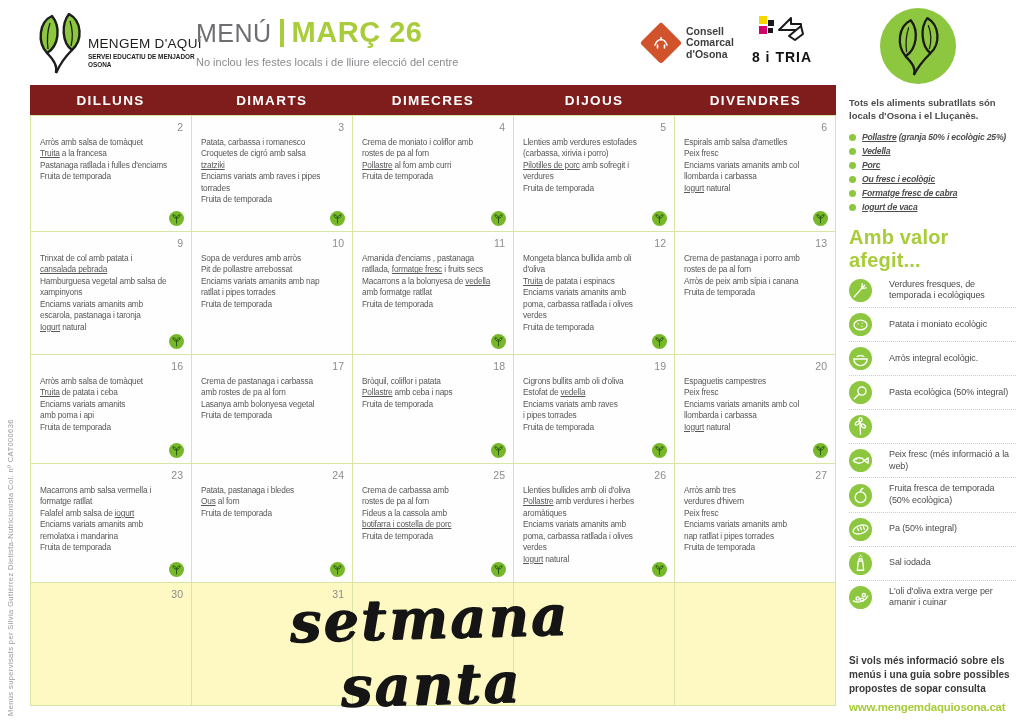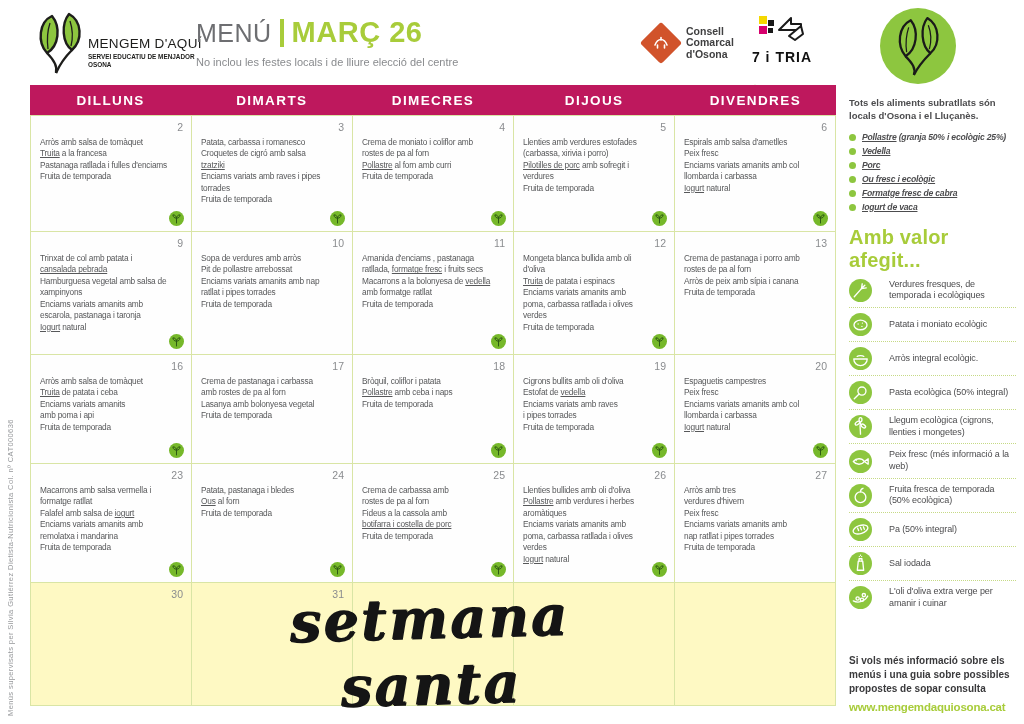--- a/index.html
+++ b/index.html
@@ -47,21 +47,21 @@
   .circle-logo {
     position:absolute; left:880px; top:8px; width:76px; height:76px;
     border-radius:50%; background:#8dc63f;
     display:flex; align-items:center; justify-content:center;
   }
 
   
   #calendar { position:absolute; left:30px; top:85px; width:806px; }
   #day-row {
     display:grid; grid-template-columns:repeat(5,1fr);
-    background:#be185d; height:30px; align-items:center;
+    background:#7f1d1d; height:30px; align-items:center;
   }
   .day-cell { text-align:center; color:#fff; font-weight:800; font-size:13.5px; letter-spacing:1.4px; }
   #grid-body {
     display:grid; grid-template-columns:repeat(5,1fr);
     grid-template-rows:115px 122px 108px 118px 122px;
     gap:1px; padding:1px; background:#d9e5a5;
   }
   .cell { background:#fefefe; position:relative; padding:4px 6px 4px 9px; }
   .cell.muted { background:#fef9c3; }
   .cell-date { position:absolute; top:5px; right:8px; font-size:10.5px; color:#8a8c8f; }
@@ -145,21 +145,21 @@
       <rect x="8" y="2" width="8" height="8" fill="#f5d800"></rect>
       <rect x="17" y="6" width="6" height="6" fill="#1a1a1a"></rect>
       <rect x="8" y="12" width="8" height="8" fill="#d6006d"></rect>
       <rect x="17" y="14" width="5" height="5" fill="#1a1a1a"></rect>
       <g fill="#ffffff" stroke="#1a1a1a" stroke-width="2" stroke-linejoin="round">
         <path d="M28 16 L40 4 L40 10 L50 10 L50 16 Z"></path>
         <path d="M38 22 L50 12 L52 20 L44 26 Z"></path>
       </g>
     </svg>
   </span>
-  <div class="tria-label">7 i TRIA</div>
+  <div class="tria-label">8 i TRIA</div>
   <div class="fundesplai-row">
     <span>
       <svg width="9" height="9" viewBox="0 0 9 9">
         <circle cx="3" cy="3" r="2.2" fill="#8dc63f"></circle>
         <circle cx="6.5" cy="4" r="2" fill="#4e9d2d"></circle>
         <circle cx="4" cy="6.5" r="2" fill="#aacd38"></circle>
       </svg>
     </span>
     <span class="fundesplai-label">Fundesplai</span>
   </div>
@@ -548,21 +548,20 @@
       <div class="value-item">
         <span class="vicon"><svg width="23" height="23" viewBox="0 0 24 24">
             <circle cx="12" cy="12" r="12" fill="#8dc63f"></circle>
             <g fill="none" stroke="#ffffff" stroke-width="1.4" stroke-linecap="round" stroke-linejoin="round">
               <path d="M12 20c0-5-1-8 0-12"></path>
               <ellipse cx="8.8" cy="8.5" rx="2.6" ry="1.5" transform="rotate(-35 8.8 8.5)"></ellipse>
               <ellipse cx="15" cy="11.5" rx="2.6" ry="1.5" transform="rotate(35 15 11.5)"></ellipse>
               <ellipse cx="12" cy="5" rx="1.5" ry="2.2"></ellipse>
             </g>
           </svg></span>
-        <span class="vlabel">Llegum ecològica (cigrons, llenties i mongetes)</span>
       </div>
       <div class="value-item">
         <span class="vicon"><svg width="23" height="23" viewBox="0 0 24 24">
             <circle cx="12" cy="12" r="12" fill="#8dc63f"></circle>
             <g fill="none" stroke="#ffffff" stroke-width="1.4" stroke-linecap="round" stroke-linejoin="round">
               <path d="M4.5 12c3-3.8 9-3.8 11.5 0-2.5 3.8-8.5 3.8-11.5 0z"></path>
               <path d="M16 12l4-2.8v5.6z"></path>
               <path d="M7.5 11h.01"></path>
             </g>
           </svg></span>

